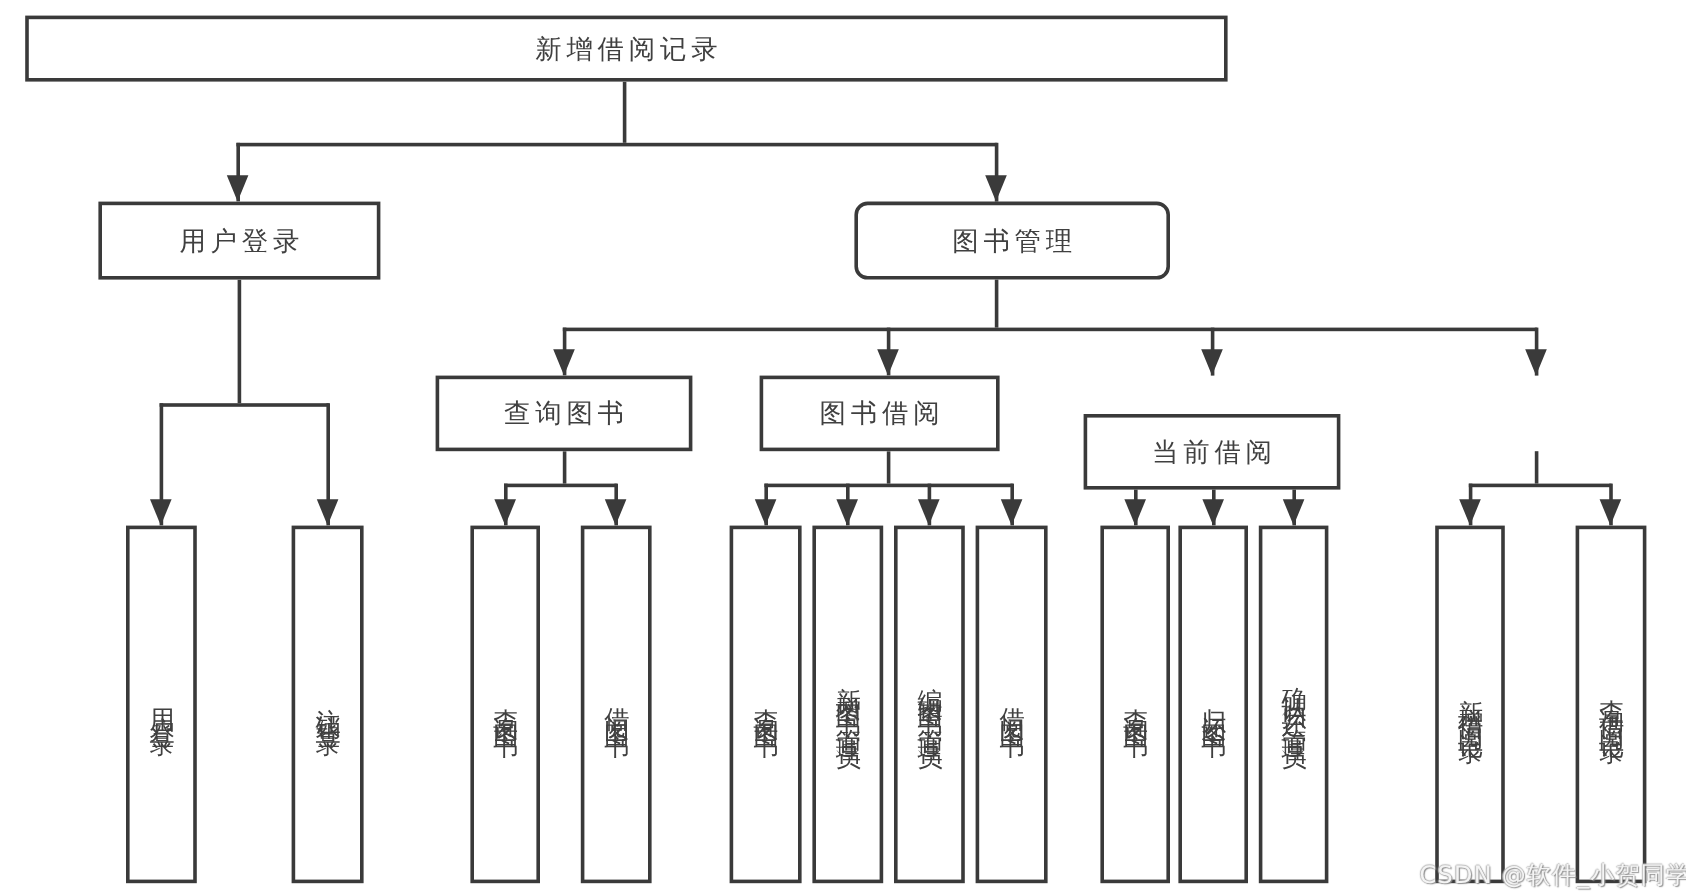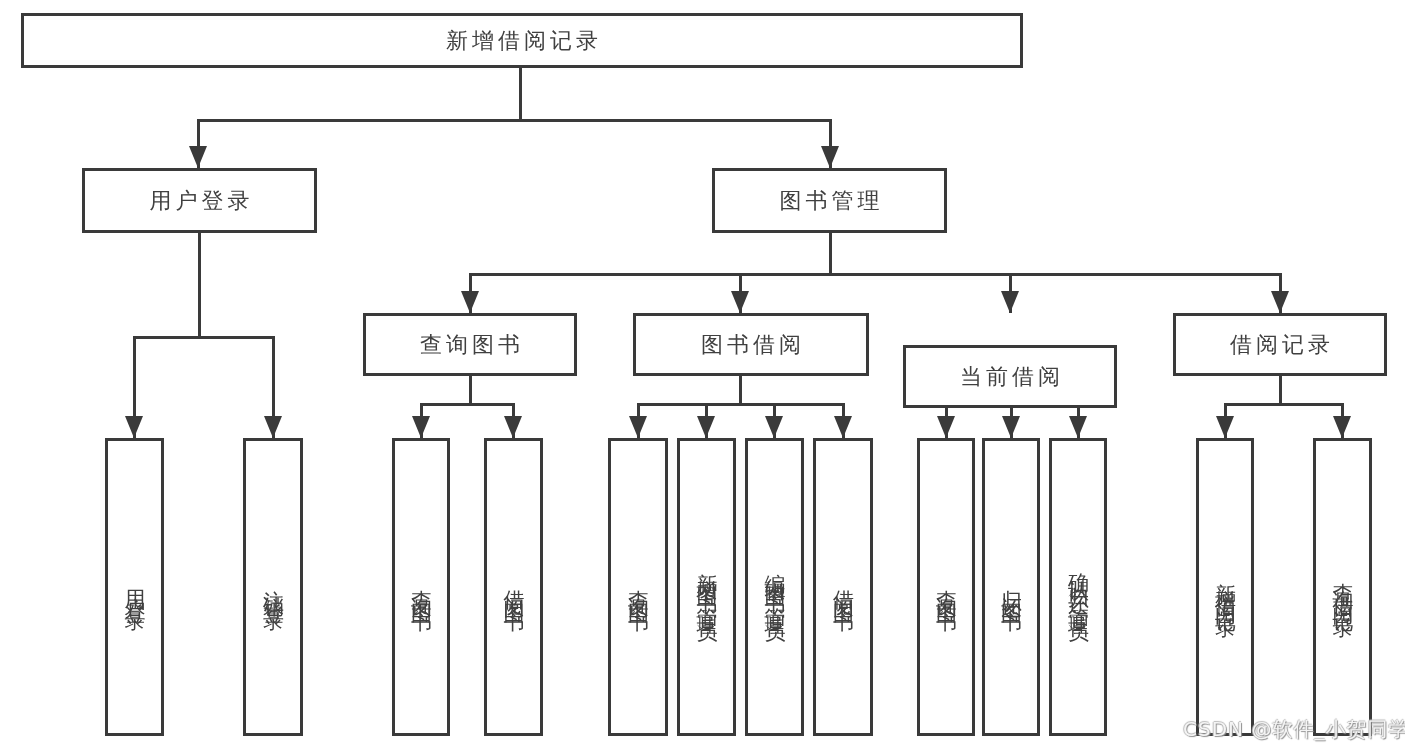--- a/index.html
+++ b/index.html
@@ -121,39 +121,36 @@
   <div class="arrow" style="left:1333px; top:416px;"></div>
 
   <div class="box" style="left:21px; top:13px; width:1002px; height:55px;">
     <span class="hlabel">新增借阅记录</span>
   </div>
 
   <div class="box" style="left:82px; top:168px; width:235px; height:65px;">
     <span class="hlabel">用户登录</span>
   </div>
 
-  <div class="box" style="left:712px; top:168px; width:235px; height:65px;">
+  <div class="box" style="left:712px; top:168px; width:263px; height:65px;border-radius:11px;">
     <span class="hlabel">图书管理</span>
   </div>
 
   <div class="box" style="left:363px; top:313px; width:214px; height:63px;">
     <span class="hlabel">查询图书</span>
   </div>
 
-  <div class="box" style="left:633px; top:313px; width:236px; height:63px;">
+  <div class="box" style="left:633px; top:313px; width:200px; height:63px;">
     <span class="hlabel">图书借阅</span>
   </div>
 
   <div class="box" style="left:903px; top:313px; width:214px; height:63px;margin-top:32px;">
     <span class="hlabel">当前借阅</span>
   </div>
 
-  <div class="box" style="left:1173px; top:313px; width:214px; height:63px;">
-    <span class="hlabel">借阅记录</span>
-  </div>
 
   <div class="box" style="left:105px; top:438px; width:59px; height:298px;">
     <span class="vtext">用户登录</span>
   </div>
   <div class="box" style="left:243px; top:438px; width:60px; height:298px;">
     <span class="vtext">注销登录</span>
   </div>
 
   <div class="box" style="left:392px; top:438px; width:58px; height:298px;">
     <span class="vtext">查询图书</span>

